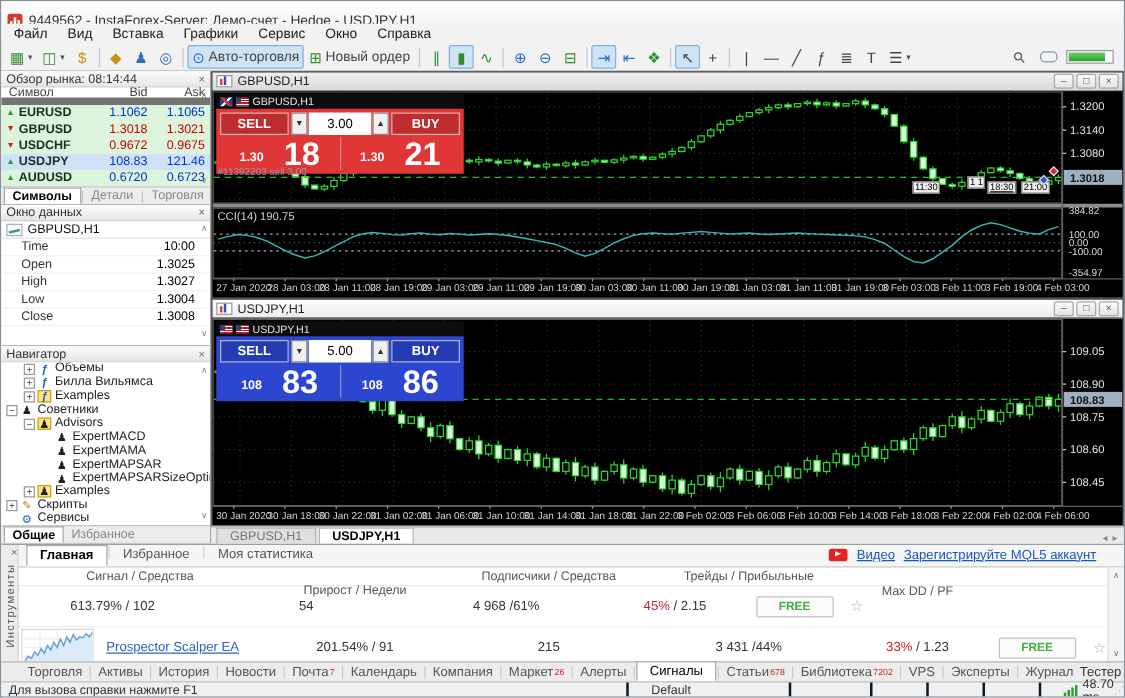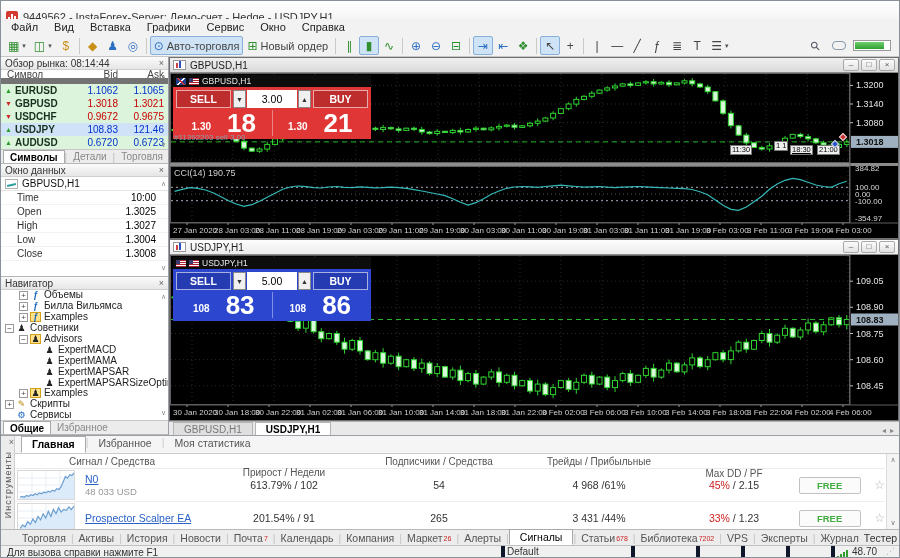--- a/index.html
+++ b/index.html
@@ -145,21 +145,21 @@
 #bottom-tabs{position:absolute;left:0;right:0;top:528px;height:16px;background:#ececec;border-top:1px solid #b8b8b8;
  display:flex;align-items:center;padding-left:16px;font-size:10.5px;color:#555;white-space:nowrap}
 .btab{padding:0 5px;display:flex;align-items:flex-start;gap:1px}
 .btab .cnt{font-size:7px;color:#cc2222;margin-top:3px}
 .btab.active{background:#fff;border:1px solid #a8a8a8;border-bottom:1px solid #fff;position:relative;top:-1px;padding:1px 10px;color:#000}
 .btab-sep{color:#c4c4c4}
 .tester{margin-left:auto;padding-right:10px;color:#333}
 #status-bar{position:absolute;left:0;right:0;top:544px;height:14px;background:#f0f0f0;border-top:1px solid #c0c0c0;
  display:flex;align-items:center;font-size:10px;color:#333}
 .sb-help{flex:1;padding-left:6px}
-.sb-cell{border-left:4px solid #0f172a;height:100%;display:flex;padding:0 2px;flex:none}
+.sb-cell{border-left:2px solid #0f172a;height:100%;display:flex;align-items:center;padding:0 18px;flex:none}
 .sb-conn{display:flex;align-items:flex-end;gap:1px;margin-right:4px}
 .sb-conn i{display:block;width:2px;background:#2f9e2f}
 .grip{color:#bbb;font-size:9px;padding-right:2px}
 </style>
 </head>
 <body>
 
 <div class="app">
   <div class="titlebar">
     <span class="logo">
@@ -1092,45 +1092,36 @@
     <div class="tb-strip">
       <span class="pclose">×</span>
       <span class="vlabel">Инструменты</span>
     </div>
     <div class="tb-tabs" id="tb-tabs">
         <span class="tb-tab active">Главная</span>
         <span class="tb-sep">|</span>
         <span class="tb-tab">Избранное</span>
         <span class="tb-sep">|</span>
         <span class="tb-tab">Моя статистика</span>
+        <span class="tb-links">
+          <span class="yt"></span>
+          <a>Видео</a>
+          <a>Зарегистрируйте MQL5 аккаунт</a>
+        </span>
       </div>
     <div class="tb-head" id="tb-head">
         <span class="tb-col" style="flex: 1 1 0%;">Сигнал / Средства</span>
         <span class="tb-col" style="width: 150px; margin-top: 23px;">Прирост / Недели</span>
         <span class="tb-col" style="width: 160px;">Подписчики / Средства</span>
         <span class="tb-col" style="width: 160px;">Трейды / Прибыльные</span>
         <span class="tb-col" style="width: 110px; margin-top: 24px;">Max DD / PF</span>
         <span class="tb-col" style="width: 96px;"></span>
       </div>
     <div class="tb-rows" id="tb-rows">
         <div class="sig-row">
-          <span class="sig-name">
-            <span class="spark"><svg width="56" height="28" xmlns="http://www.w3.org/2000/svg">
-                <rect width="56" height="28" fill="#fff"></rect>
-                <line x1="0" y1="7" x2="56" y2="7" stroke="#e8eef5"></line>
-                <line x1="0" y1="14" x2="56" y2="14" stroke="#e8eef5"></line>
-                <line x1="0" y1="21" x2="56" y2="21" stroke="#e8eef5"></line>
-                <line x1="14" y1="0" x2="14" y2="28" stroke="#e8eef5"></line>
-                <line x1="28" y1="0" x2="28" y2="28" stroke="#e8eef5"></line>
-                <line x1="42" y1="0" x2="42" y2="28" stroke="#e8eef5"></line>
-                <polygon points="2,28 2.0,26.3 4.2,25.4 6.3,26.3 8.5,24.5 10.6,25.4 12.8,23.7 15.0,24.5 17.1,22.8 19.3,23.7 21.4,21.9 23.6,22.8 25.8,21.1 27.9,21.9 30.1,20.2 32.2,21.1 34.4,19.3 36.6,20.2 38.7,17.6 40.9,18.5 43.0,15.9 45.2,10.7 47.4,5.5 49.5,7.2 51.7,3.7 53.8,4.6 56.0,2.0 56,28" fill="#dcebf9"></polygon>
-                <polyline points="2.0,26.3 4.2,25.4 6.3,26.3 8.5,24.5 10.6,25.4 12.8,23.7 15.0,24.5 17.1,22.8 19.3,23.7 21.4,21.9 23.6,22.8 25.8,21.1 27.9,21.9 30.1,20.2 32.2,21.1 34.4,19.3 36.6,20.2 38.7,17.6 40.9,18.5 43.0,15.9 45.2,10.7 47.4,5.5 49.5,7.2 51.7,3.7 53.8,4.6 56.0,2.0" fill="none" stroke="#6b9fd2" stroke-width="1.2"></polyline>
-              </svg></span>
-            <span class="sig-nm"><a>N0</a><div class="sig-eq">48 033 USD</div></span>
-          </span>
           <span class="sig-val" style="width: 150px;">613.79% / 102</span>
           <span class="sig-val" style="width: 160px;">54</span>
           <span class="sig-val" style="width: 160px;">4 968 /61%</span>
           <span class="sig-val" style="width: 110px;"><span class="dd-red">45%</span><span> / 2.15</span></span>
           <span style="width: 96px; display: flex; align-items: center;">
             <span class="free-btn">FREE</span>
             <span class="fav-star">☆</span>
           </span>
         </div>
         <div class="sig-row">
@@ -1142,21 +1133,21 @@
                 <line x1="0" y1="21" x2="56" y2="21" stroke="#e8eef5"></line>
                 <line x1="14" y1="0" x2="14" y2="28" stroke="#e8eef5"></line>
                 <line x1="28" y1="0" x2="28" y2="28" stroke="#e8eef5"></line>
                 <line x1="42" y1="0" x2="42" y2="28" stroke="#e8eef5"></line>
                 <polygon points="2,28 2.0,24.5 4.6,21.1 7.1,22.8 9.7,17.6 12.3,20.2 14.9,15.0 17.4,18.5 20.0,12.4 22.6,15.9 25.1,9.8 27.7,14.1 30.3,7.2 32.9,12.4 35.4,5.5 38.0,9.8 40.6,3.7 43.1,8.1 45.7,5.5 48.3,6.3 50.9,2.9 53.4,5.5 56.0,2.0 56,28" fill="#dcebf9"></polygon>
                 <polyline points="2.0,24.5 4.6,21.1 7.1,22.8 9.7,17.6 12.3,20.2 14.9,15.0 17.4,18.5 20.0,12.4 22.6,15.9 25.1,9.8 27.7,14.1 30.3,7.2 32.9,12.4 35.4,5.5 38.0,9.8 40.6,3.7 43.1,8.1 45.7,5.5 48.3,6.3 50.9,2.9 53.4,5.5 56.0,2.0" fill="none" stroke="#6b9fd2" stroke-width="1.2"></polyline>
               </svg></span>
             <span class="sig-nm"><a>Prospector Scalper EA</a></span>
           </span>
           <span class="sig-val" style="width: 150px;">201.54% / 91</span>
-          <span class="sig-val" style="width: 160px;">265</span>
+          <span class="sig-val" style="width: 160px;">215</span>
           <span class="sig-val" style="width: 160px;">3 431 /44%</span>
           <span class="sig-val" style="width: 110px;"><span class="dd-red">33%</span><span> / 1.23</span></span>
           <span style="width: 96px; display: flex; align-items: center;">
             <span class="free-btn">FREE</span>
             <span class="fav-star">☆</span>
           </span>
         </div>
       </div>
     <div class="tb-scroll">
       <span>∧</span>

